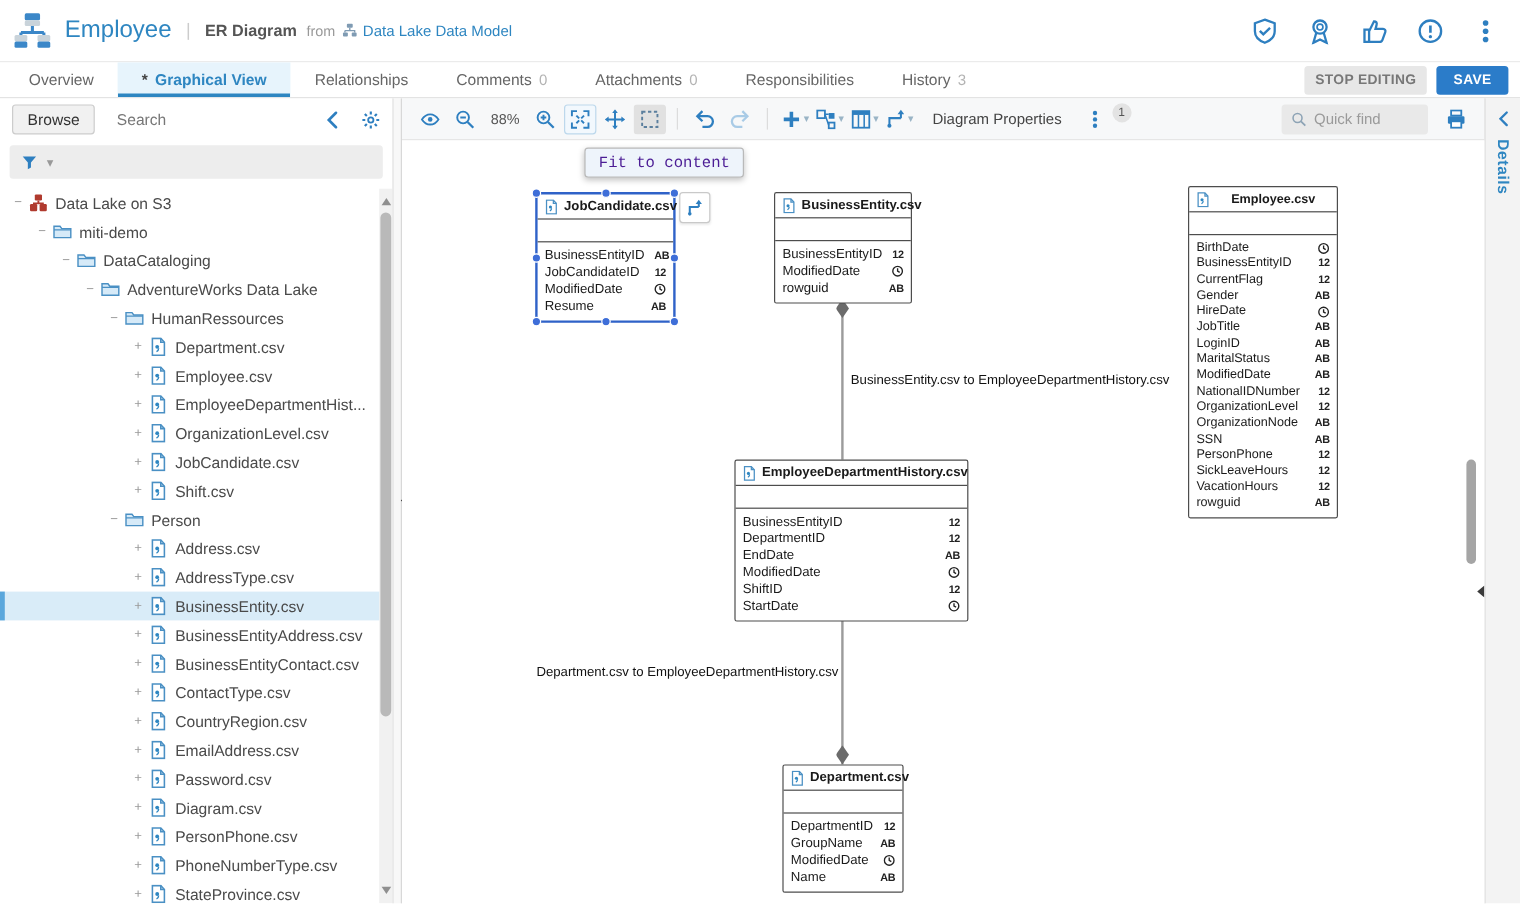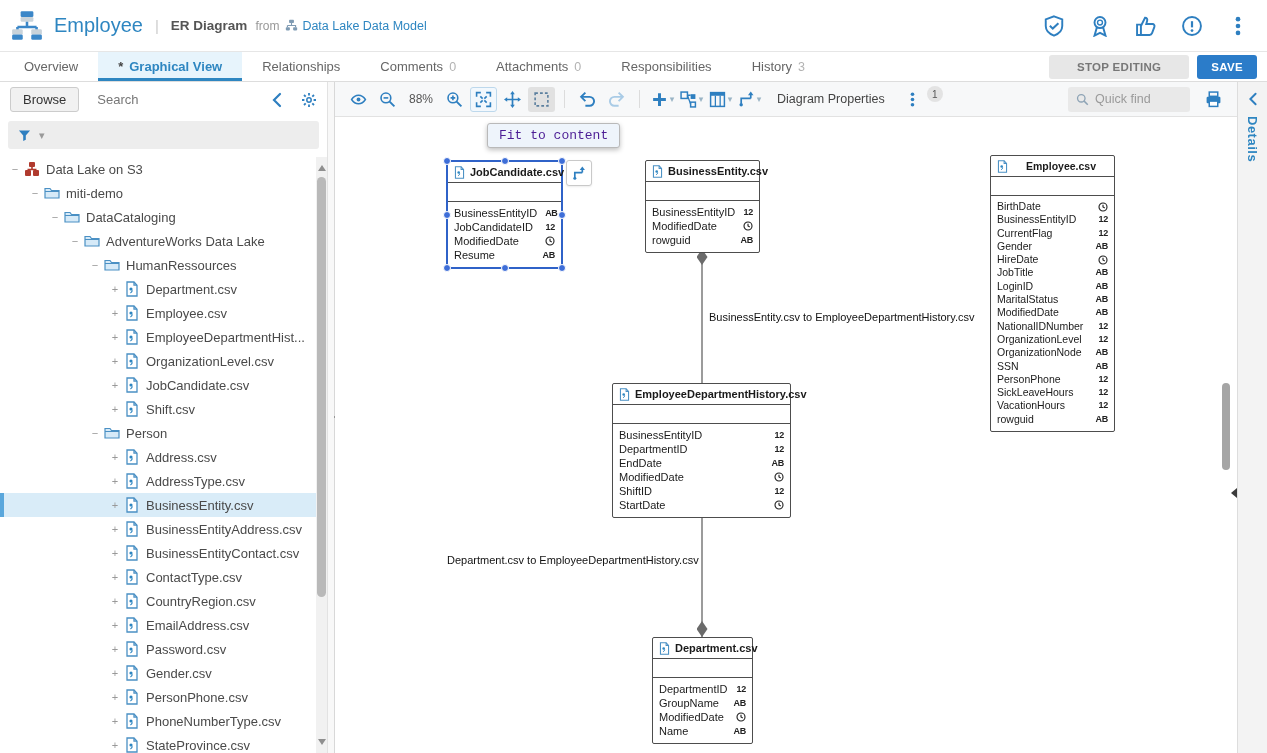--- a/index.html
+++ b/index.html
@@ -17,21 +17,21 @@
   .hdr-icons { margin-left:auto; display:flex; align-items:center; gap:24px; margin-right:18px; color:#2e7fc0; }
   .hdr-icons .hicon { width:22px; height:22px; cursor:pointer; }
 
   
   .tabbar { height:30px; display:flex; align-items:stretch; border-bottom:1px solid #ddd; background:#fff; padding-left:4px; }
   .tab { padding:0 20px; font-size:13px; color:#666; display:flex; align-items:center; gap:6px; cursor:pointer; white-space:nowrap; }
   .tab .cnt { color:#b3b3b3; font-size:12.5px; }
   .tab.active { background:#e7f4fc; color:#2e86c1; font-weight:bold; box-shadow:inset 0 -3px 0 #2e86c1; }
   .tab.active .star { color:#444; font-weight:bold; }
   .tab-actions { margin-left:auto; display:flex; align-items:center; gap:8px; padding-right:10px; }
-  .btn-stop { background:#e7e7e7; color:#777; font-size:11.5px; font-weight:bold; border:none; border-radius:3px; padding:6px 28px; letter-spacing:.3px; cursor:pointer; }
+  .btn-stop { background:#e7e7e7; color:#777; font-size:11.5px; font-weight:bold; border:none; border-radius:3px; padding:6px 9px; letter-spacing:.3px; cursor:pointer; }
   .btn-save { background:#2b7cc9; color:#fff; font-size:11.5px; font-weight:bold; border:none; border-radius:3px; padding:6px 14px; letter-spacing:.3px; cursor:pointer; }
 
   
   .body { display:flex; height:671px; }
 
   
   .left-panel { width:327px; display:flex; flex-direction:column; background:#fff; }
   .lp-toolbar { height:35px; display:flex; align-items:center; padding:0 10px; gap:18px; }
   .btn-browse { background:#f1f1f1; border:1px solid #ccc; border-radius:3px; padding:4px 12px; font-size:13px; color:#333; cursor:pointer; }
   .lp-search { font-size:13px; color:#777; cursor:pointer; }
@@ -418,21 +418,21 @@
           <span>Password.csv</span>
         </div>
         <div class="trow" style="padding-left: 108px;">
           <span class="texp">+</span>
           <span class="ticon"><svg viewBox="0 0 16 16">
               <path d="M3 1h7l3 3.2V15H3z" fill="#fff" stroke="#4a90c4" stroke-width="1.3"></path>
               <path d="M10 1v3.2h3" fill="none" stroke="#4a90c4" stroke-width="1.3"></path>
               <circle cx="7" cy="8" r="1.6" fill="#2e86c1"></circle>
               <path d="M8.2 9.2c0 1.4-.7 2.3-1.8 2.8" fill="none" stroke="#2e86c1" stroke-width="1.2"></path>
             </svg></span>
-          <span>Gender.csv</span>
+          <span>Diagram.csv</span>
         </div>
         <div class="trow" style="padding-left: 108px;">
           <span class="texp">+</span>
           <span class="ticon"><svg viewBox="0 0 16 16">
               <path d="M3 1h7l3 3.2V15H3z" fill="#fff" stroke="#4a90c4" stroke-width="1.3"></path>
               <path d="M10 1v3.2h3" fill="none" stroke="#4a90c4" stroke-width="1.3"></path>
               <circle cx="7" cy="8" r="1.6" fill="#2e86c1"></circle>
               <path d="M8.2 9.2c0 1.4-.7 2.3-1.8 2.8" fill="none" stroke="#2e86c1" stroke-width="1.2"></path>
             </svg></span>
           <span>PersonPhone.csv</span>
@@ -756,21 +756,21 @@
             <div class="frow">
               <span>VacationHours</span>
               <span class="ftype">12</span>
             </div>
             <div class="frow">
               <span>rowguid</span>
               <span class="ftype">AB</span>
             </div>
           </div>
         </div>
-        <div class="entity" style="left: 277px; top: 266px; width: 179px;">
+        <div class="entity" style="left: 277px; top: 266px; width: 195px;">
           <div class="e-title">
             <svg viewBox="0 0 16 16">
               <path d="M3 1h7l3 3.2V15H3z" fill="#fff" stroke="#4a90c4" stroke-width="1.3"></path>
               <path d="M10 1v3.2h3" fill="none" stroke="#4a90c4" stroke-width="1.3"></path>
               <circle cx="7" cy="8" r="1.6" fill="#2e86c1"></circle>
               <path d="M8.2 9.2c0 1.4-.7 2.3-1.8 2.8" fill="none" stroke="#2e86c1" stroke-width="1.2"></path>
             </svg>
             <span>EmployeeDepartmentHistory.csv</span>
           </div>
           <div class="e-gap"></div>

